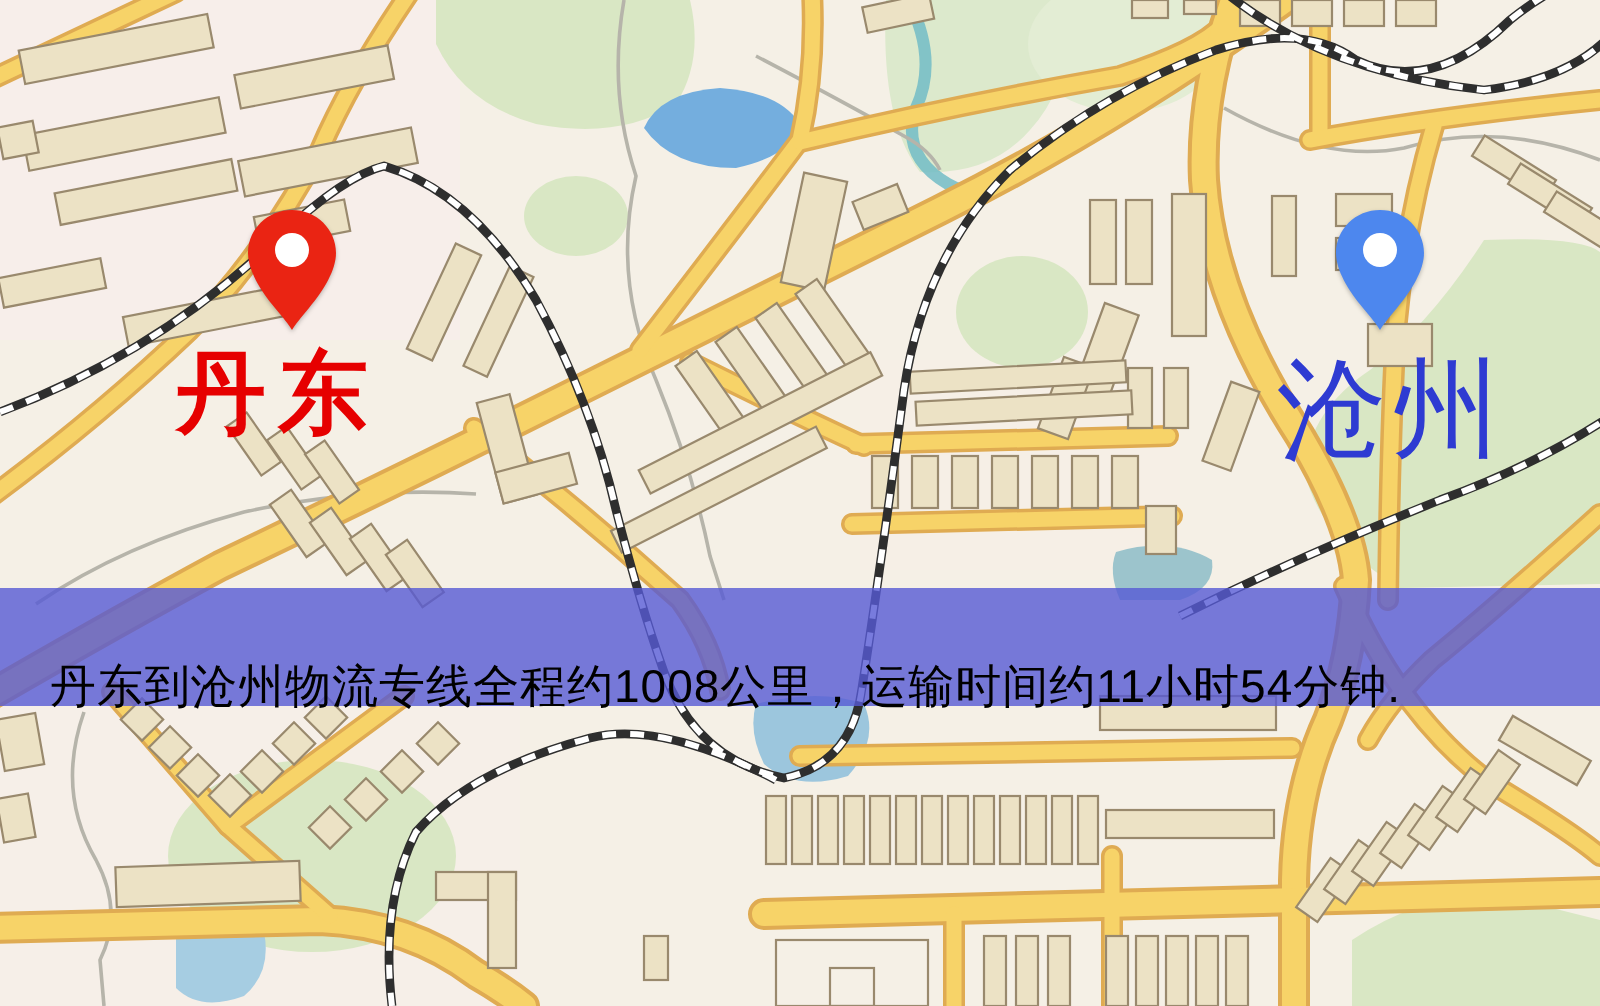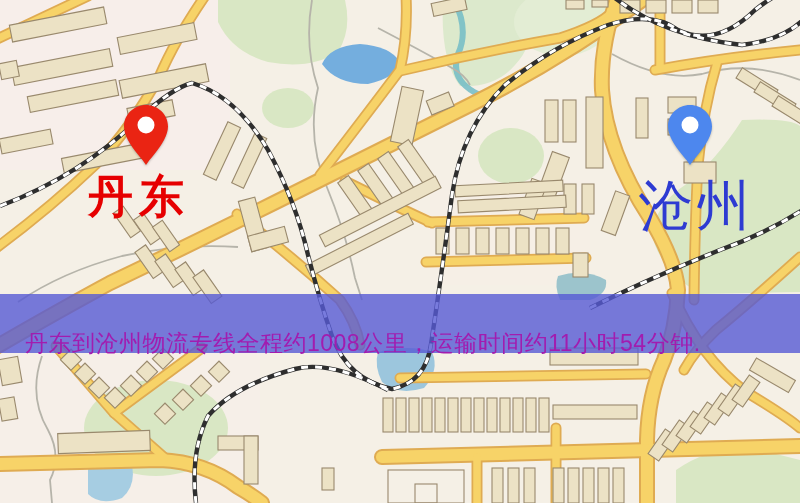--- a/index.html
+++ b/index.html
@@ -297,16 +297,16 @@
 
   <div class="pin" style="left:667px;top:103px">
     <svg width="46" height="64" viewBox="0 0 44 64">
       <path d="M22,2 C34.2,2 44,11.6 44,23.5 C44,32 38,42 30.5,51 C26.5,55.8 23.5,59.5 22,62 C20.5,59.5 17.5,55.8 13.5,51 C6,42 0,32 0,23.5 C0,11.6 9.8,2 22,2 Z" style="fill: rgb(77, 135, 238);"></path>
       <circle cx="22" cy="22" r="8.5" fill="#ffffff"></circle>
     </svg>
   </div>
   <div class="city-label label-dest" style="color: rgb(46, 59, 210);">沧州</div>
 
   <div class="banner" style="background-color: rgba(86, 90, 212, 0.8);">
-    <span style="color: #a21caf; margin-top: 40px;">丹东到沧州物流专线全程约1008公里，运输时间约11小时54分钟.</span>
+    <span style="color: #000000; margin-top: 40px;">丹东到沧州物流专线全程约1008公里，运输时间约11小时54分钟.</span>
   </div>
 
 </div>
 
 </body></html>

